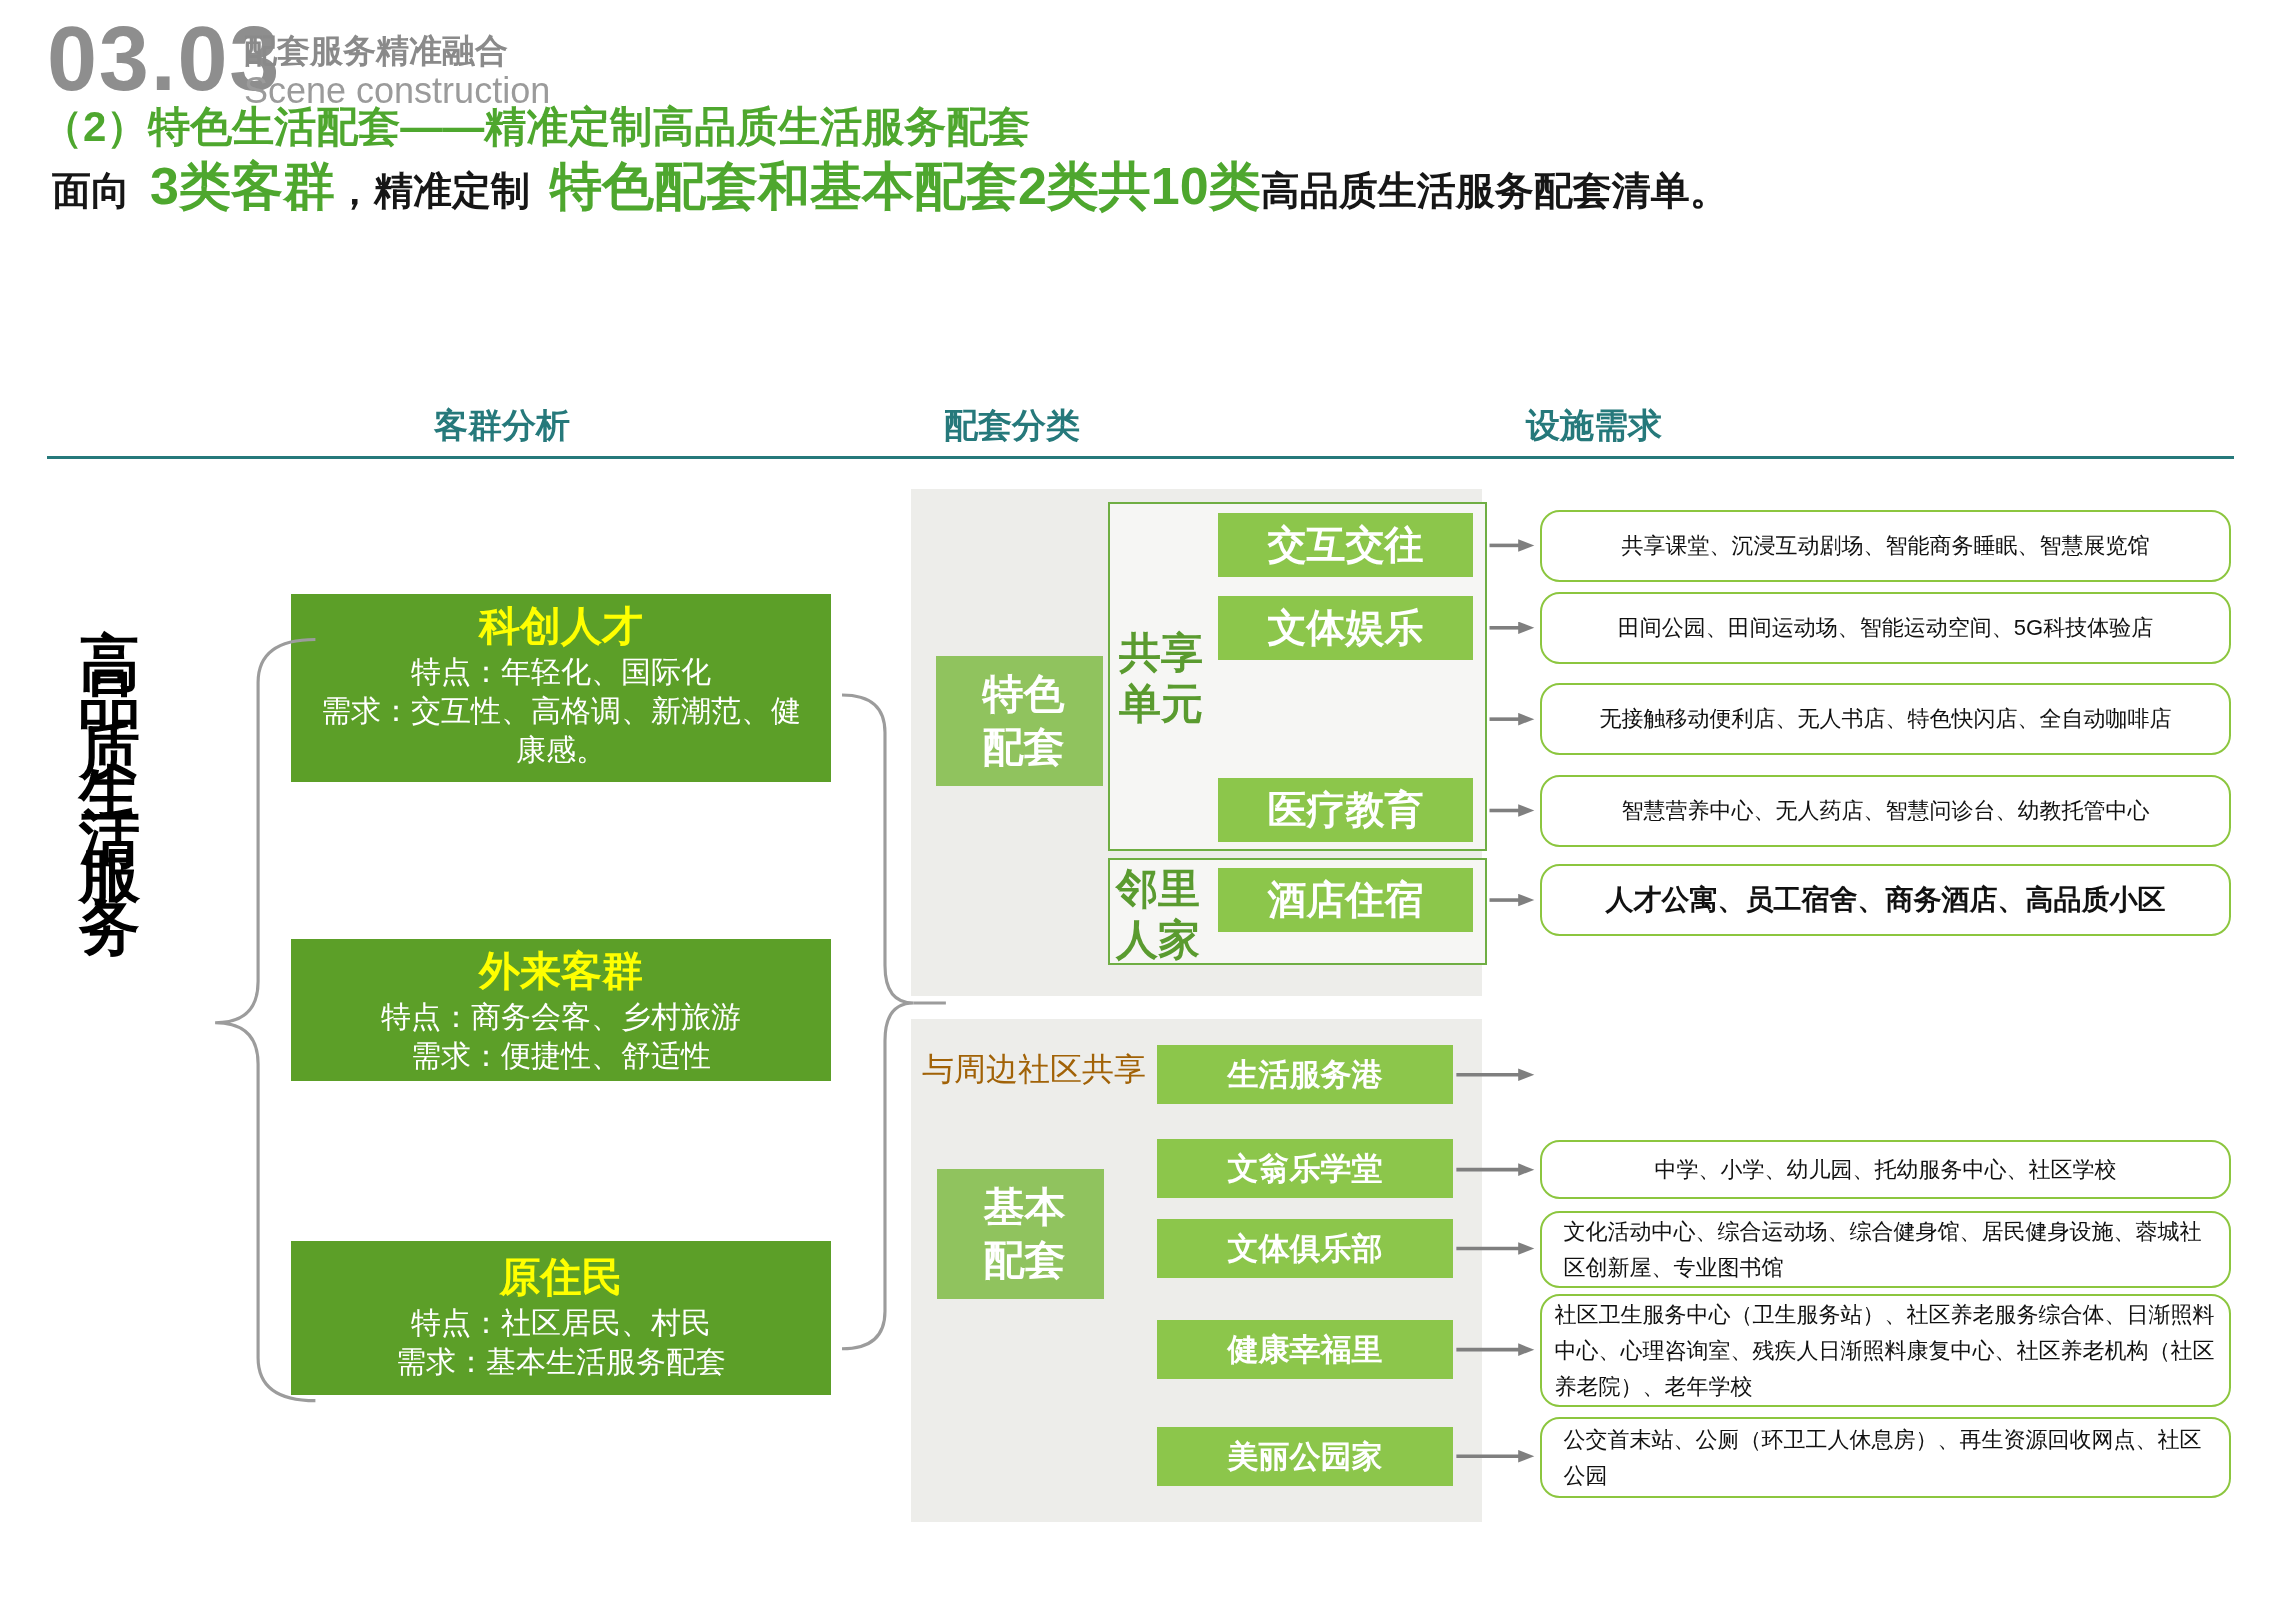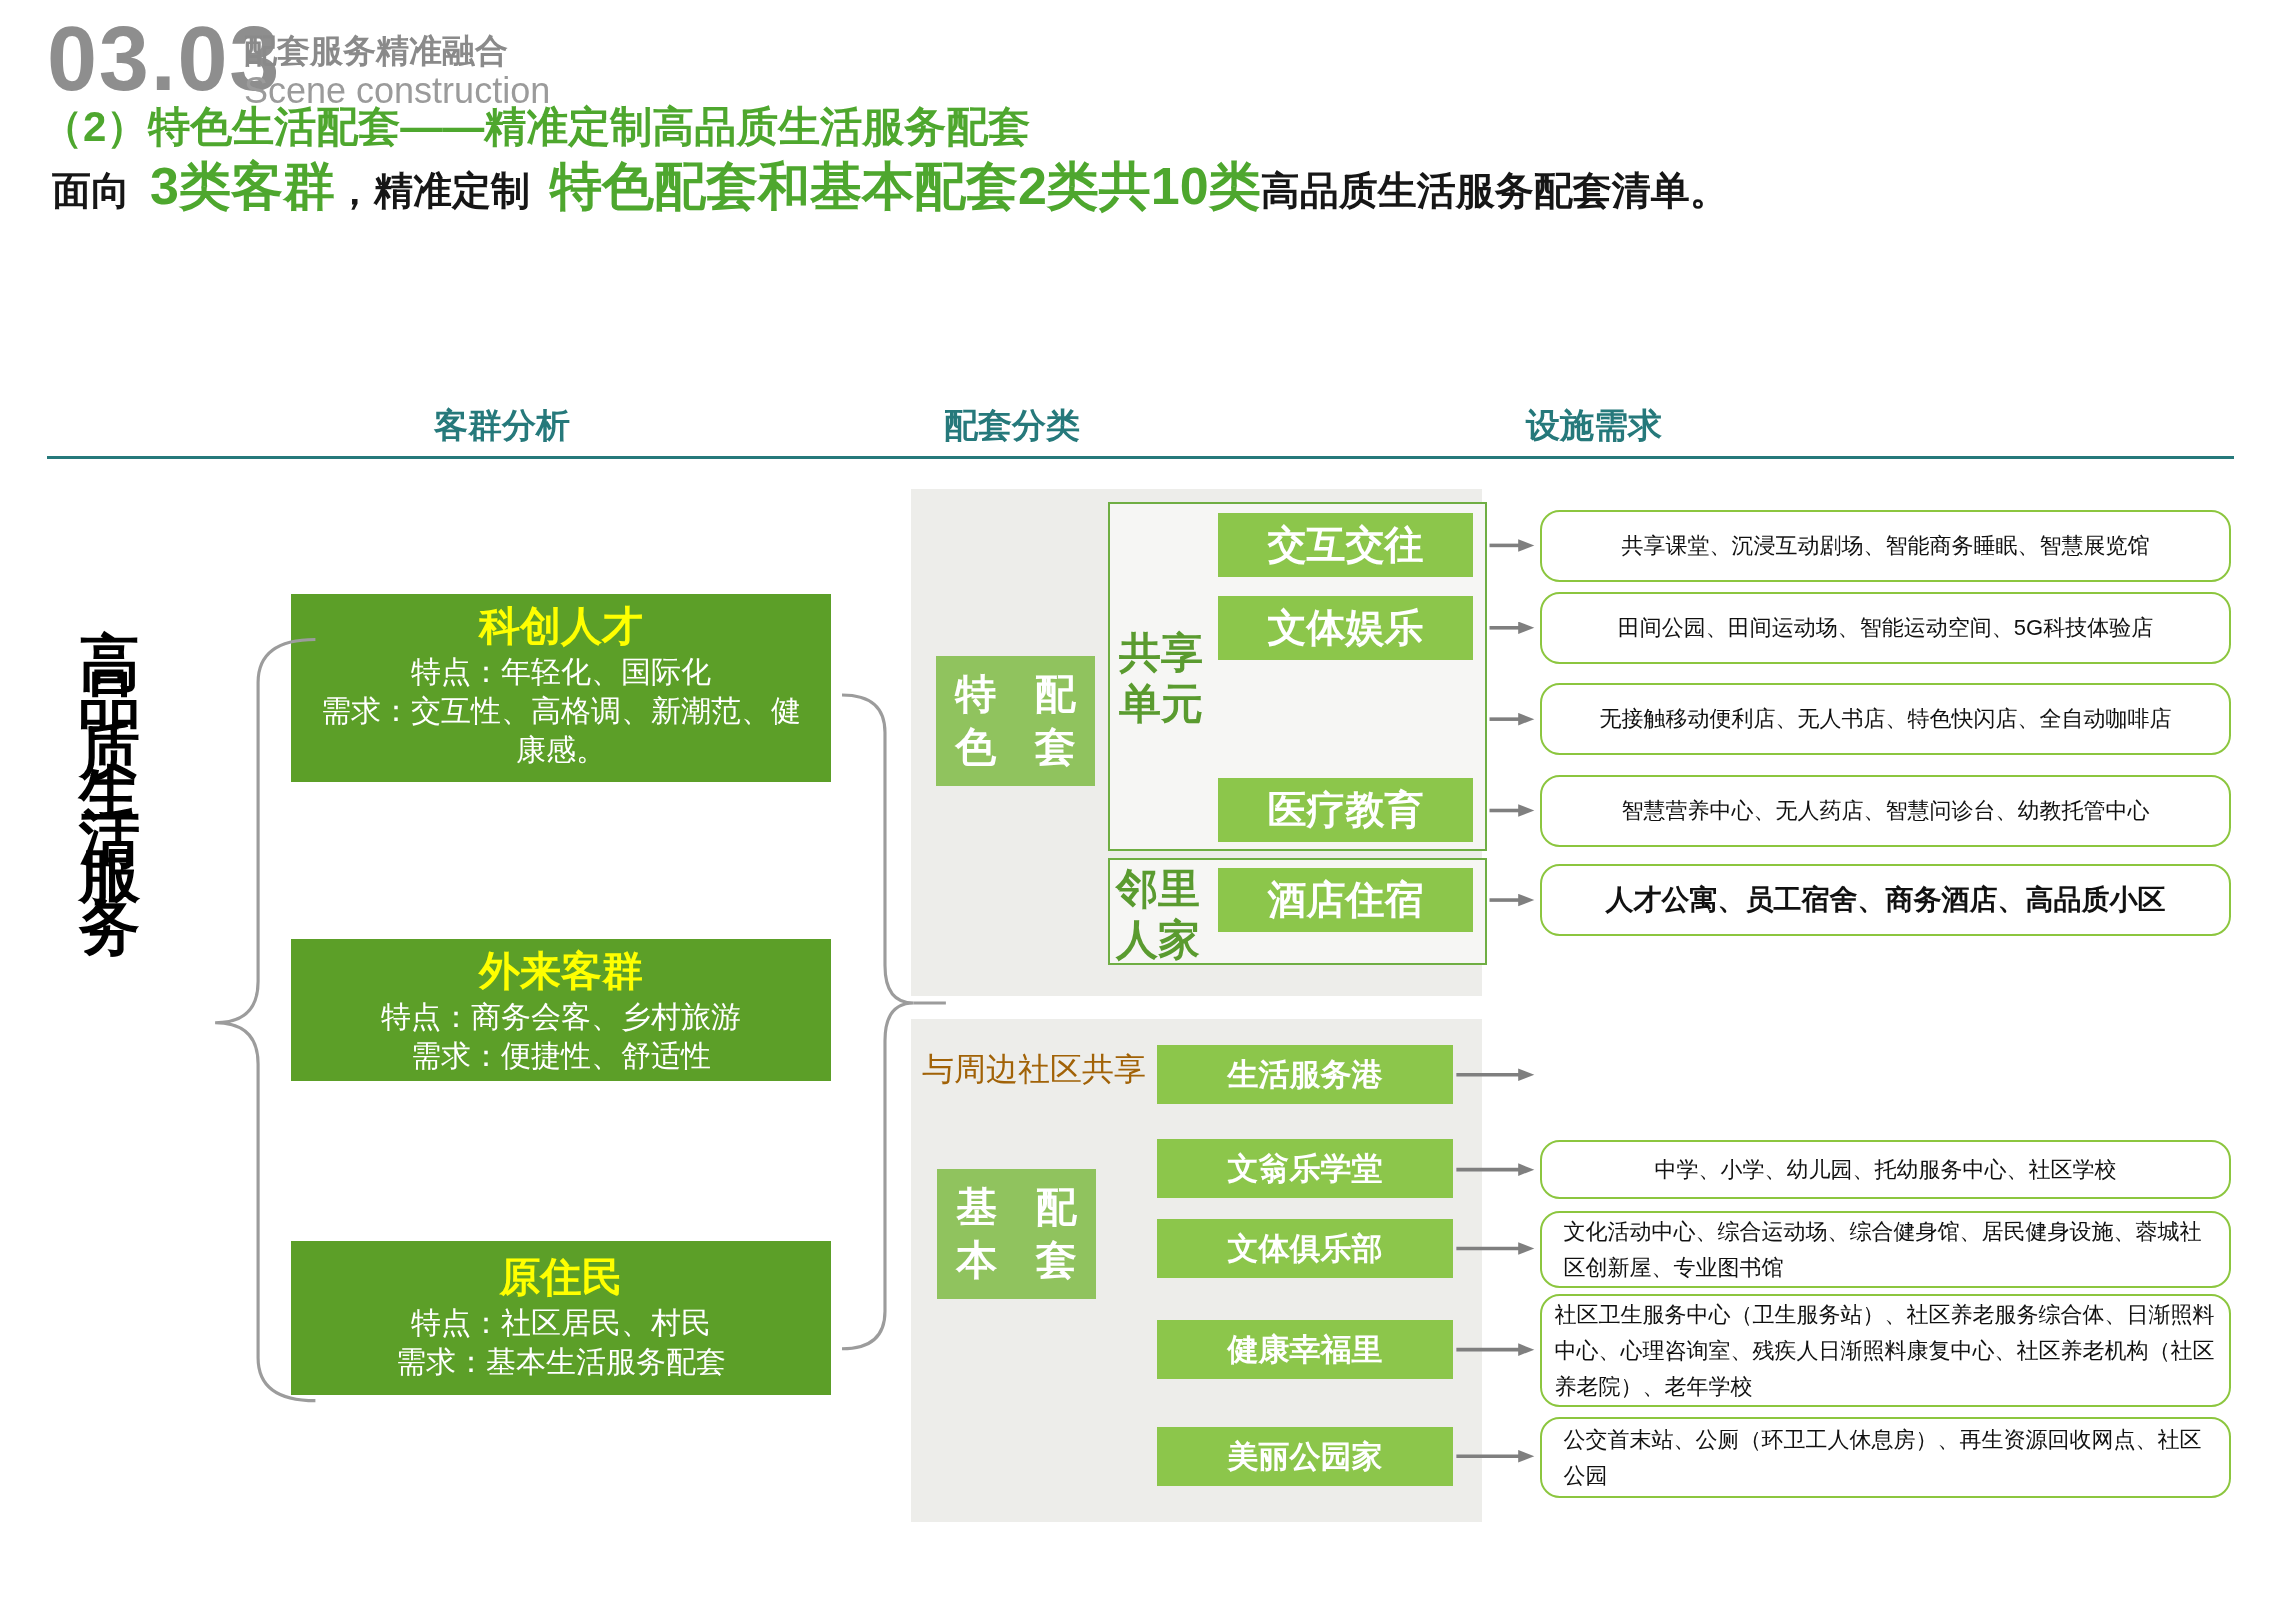--- a/index.html
+++ b/index.html
@@ -30,21 +30,21 @@
   .cg .bd{font-size:30px;line-height:39px;font-weight:400;}
 
   
   .panel{background:#EDEDEA;}
 
   
   .cont{border:2.7px solid #6FAE43;background:#F6F6F4;box-sizing:border-box;}
 
   
   .lbox{background:#90C35E;color:#fff;font-size:41px;font-weight:700;line-height:1.3;
-        display:flex;flex-direction:row;align-items:center;justify-content:center;text-align:center;}
+        display:flex;flex-direction:column;align-items:center;justify-content:center;text-align:center;padding-left:8px;}
 
   
   .glab{color:#5A9B2F;font-size:42px;font-weight:700;line-height:1.22;}
   .note{color:#a16207;font-size:32px;font-weight:400;white-space:nowrap;}
 
   
   .item{background:#8CC64B;color:#fff;font-weight:700;display:flex;align-items:center;
         justify-content:center;text-align:center;}
   .item.top{font-size:39px;}
   .item.bot{font-size:31px;}

